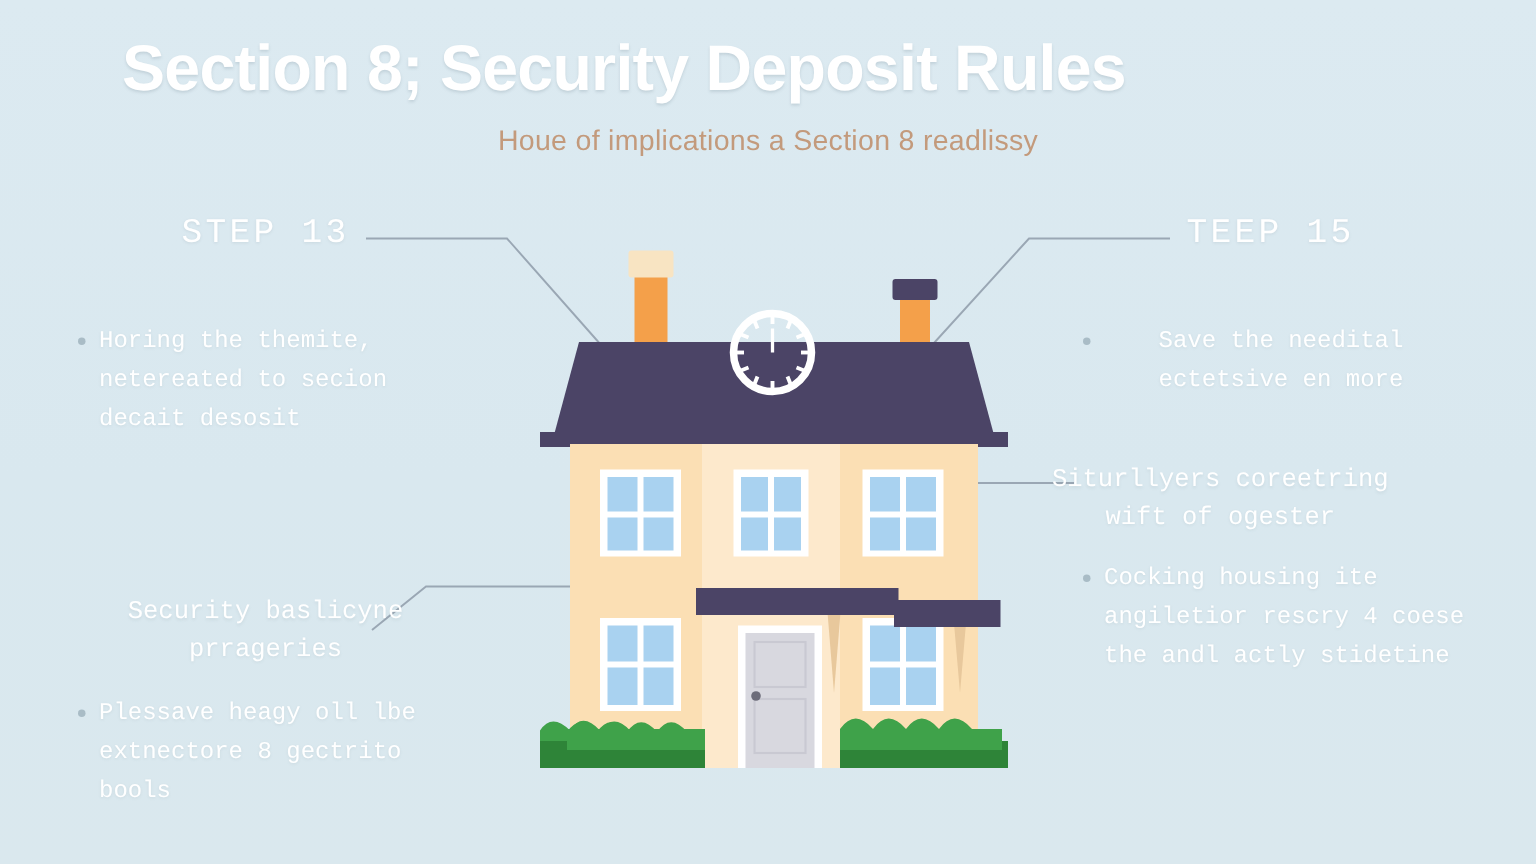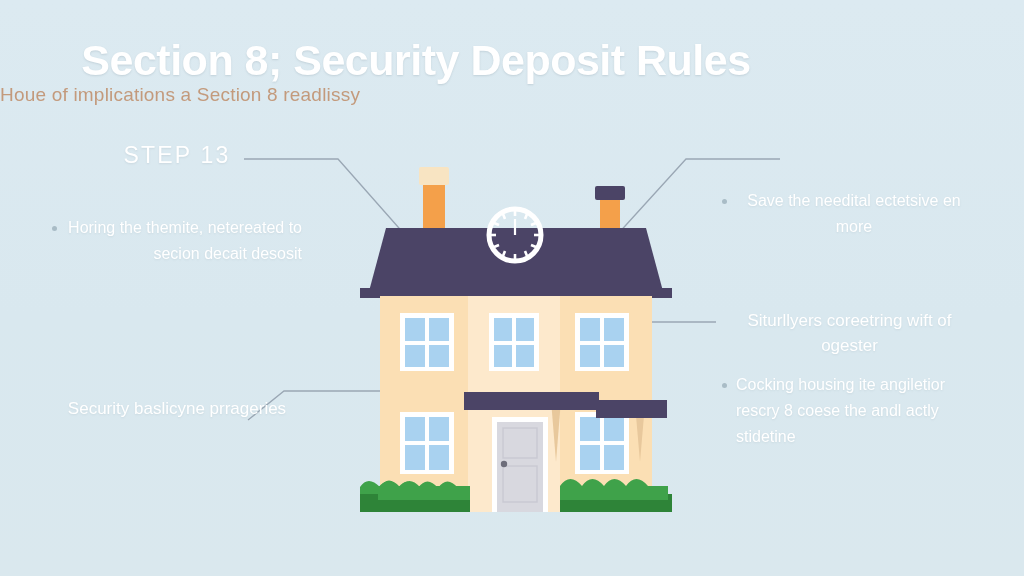--- a/index.html
+++ b/index.html
@@ -11,39 +11,40 @@
     position:relative;
   }
   #canvas {
     position:absolute; inset:0;
     width:1024px; height:576px;
     background:linear-gradient(180deg,#dceaf1 0%,#d9e8ef 55%,#dae8ee 100%);
   }
 
   
   .title {
-    position:absolute; top:36px; left:0; width:832px;
+    position:absolute; top:22px; left:0; width:832px;
     text-align:center;
     font-size:43px;
     font-weight:bold;
     letter-spacing:-0.5px;
     color:#ffffff;
     text-shadow:0 1px 2px rgba(120,140,150,0.25);
     white-space:nowrap;
   }
   .subtitle {
     position:absolute; top:84px; left:0; width:1024px;
+    text-align:center;
     font-size:19px;
     color:#c39a7c;
     letter-spacing:0.2px;
     white-space:nowrap;
   }
 
   
-  .block { position:absolute; }
+  .block { position:absolute;font-family:Liberation Mono, monospace; }
   .step-head {
     font-size:23px;
     color:#ffffff;
     letter-spacing:2.2px;
     text-shadow:0 1px 2px rgba(120,140,150,0.18);
     white-space:nowrap;
   }
   .sub-head {
     font-size:17px;
     color:#ffffff;
@@ -61,26 +62,26 @@
   }
   .dot {
     flex:0 0 auto;
     width:5px; height:5px;
     border-radius:50%;
     background:#a9bcc6;
     margin-top:11px;
   }
 
   .blk-l1 { left:52px;  top:142px; width:250px; text-align:center; }
-  .blk-l1 .bullet { margin-top:46px; text-align:right; }
+  .blk-l1 .bullet { margin-top:46px; text-align:left; }
   .blk-l2 { left:52px;  top:396px; width:250px; text-align:center; }
   .blk-l2 .bullet { margin-top:16px; text-align:left; }
   .blk-r1 { left:722px; top:142px; width:250px; text-align:center; }
   .blk-r1 .bullet { margin-top:46px; text-align:center; }
-  .blk-r2 { left:722px; top:308px; width:255px; text-align:left; }
+  .blk-r2 { left:686px; top:308px; width:255px; text-align:left; }
   .blk-r3 { left:722px; top:372px; width:255px; }
 
   .blk-r2 .sub-head { text-align:center; }
 
   
   #house { position:absolute; left:0; top:0; }
 
   .lines { position:absolute; left:0; top:0; pointer-events:none; }
 </style>
 </head>
@@ -211,33 +212,38 @@
   <div class="block blk-l1">
     <div class="step-head">STEP 13</div>
     <div class="bullet">
       <span class="dot"></span>
       <span>Horing the themite, netereated to secion decait desosit</span>
     </div>
   </div>
 
   <div class="block blk-l2">
     <div class="sub-head">Security baslicyne prrageries</div>
+    <div class="bullet">
+      <span class="dot"></span>
+      <span>Plessave heagy oll lbe extnectore 8 gectrito bools</span>
+    </div>
   </div>
 
   <div class="block blk-r1">
+    <div class="step-head">TEEP 15</div>
     <div class="bullet">
       <span class="dot"></span>
       <span>Save the needital ectetsive en more</span>
     </div>
   </div>
 
   <div class="block blk-r2">
     <div class="sub-head">Siturllyers coreetring wift of ogester</div>
   </div>
 
   <div class="block blk-r3">
     <div class="bullet">
       <span class="dot"></span>
-      <span>Cocking housing ite angiletior rescry 8 coese the andl actly stidetine</span>
+      <span>Cocking housing ite angiletior rescry 4 coese the andl actly stidetine</span>
     </div>
   </div>
 
 </div>
 
 </body></html>

